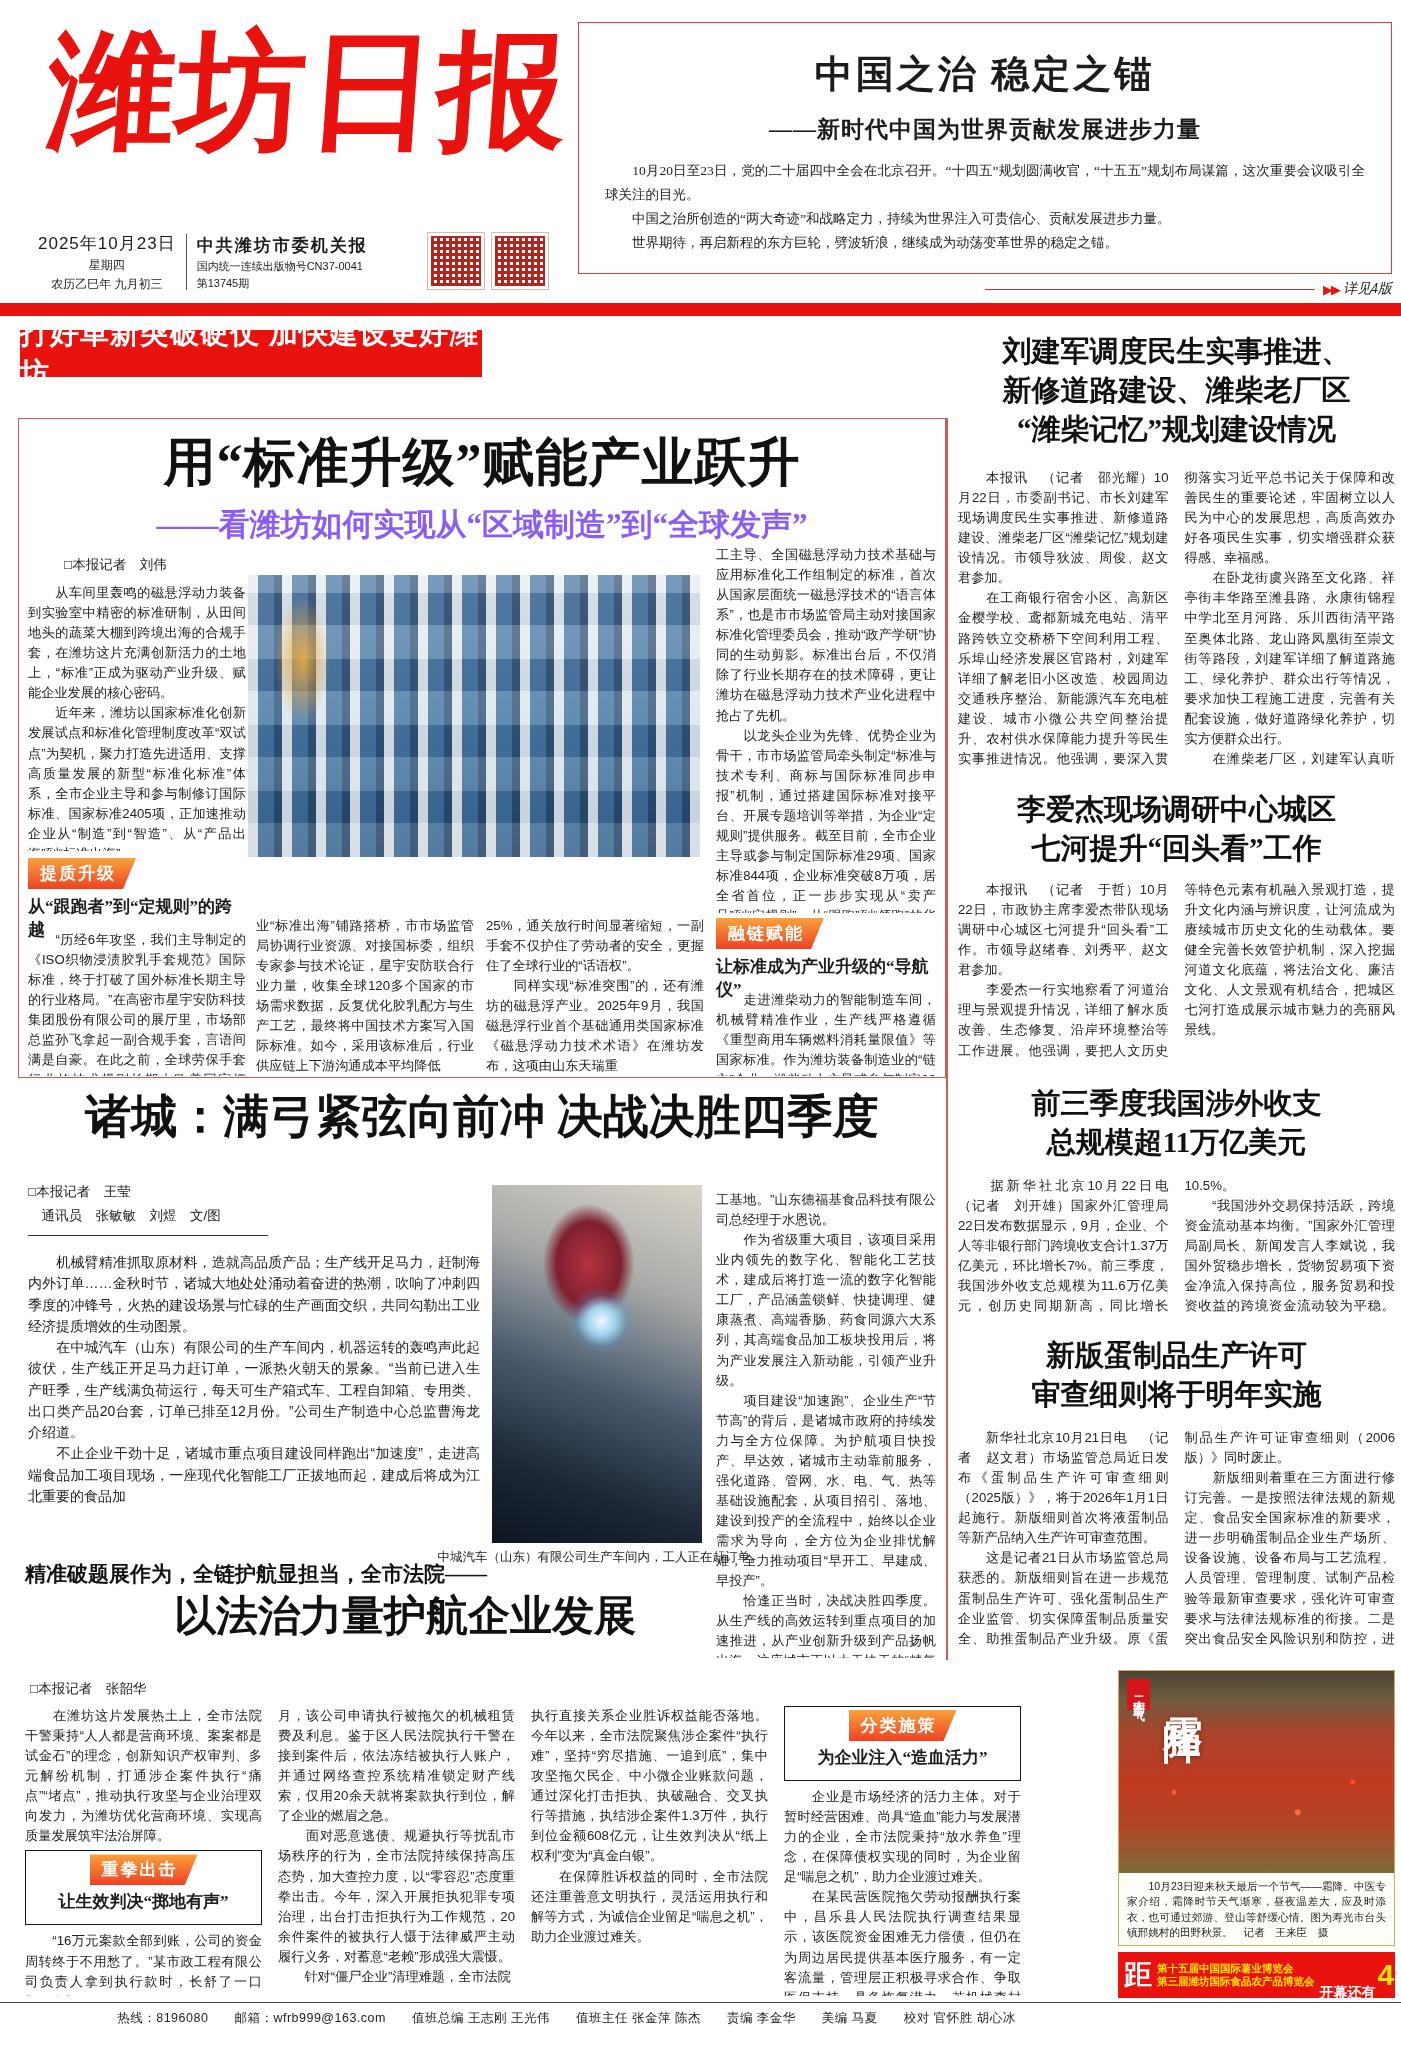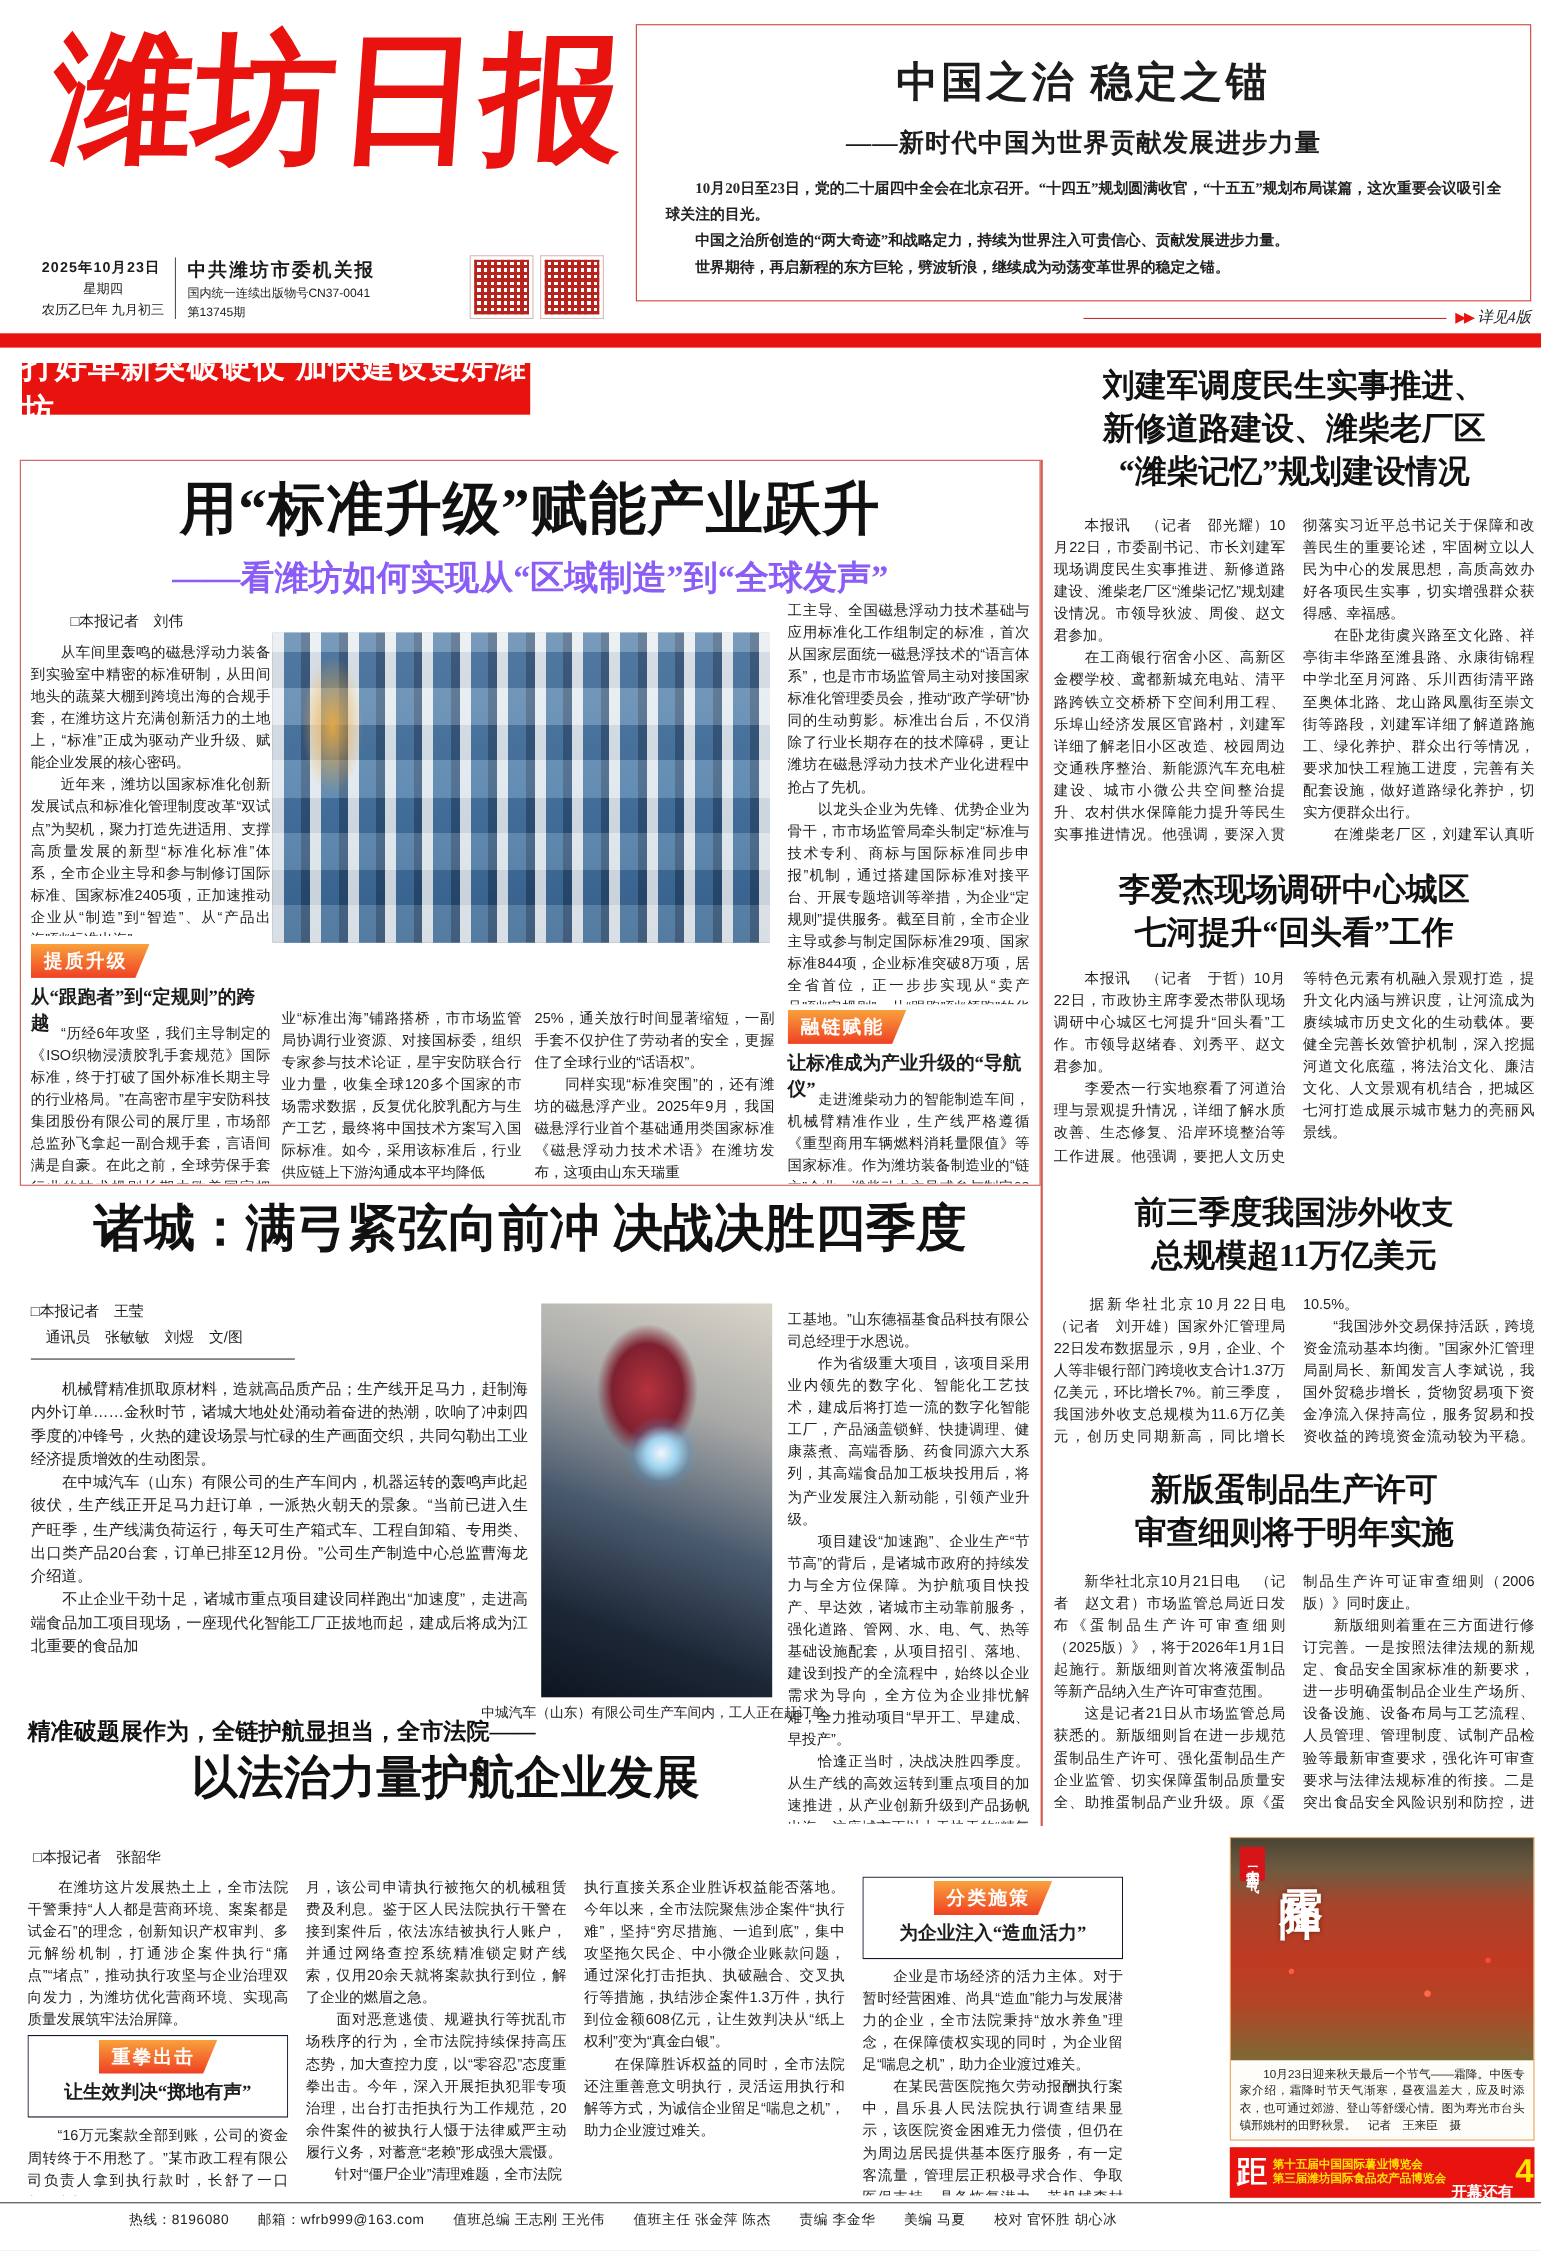--- a/index.html
+++ b/index.html
@@ -10,21 +10,21 @@
   .center{text-align:center;}
   .bodytext{font-size:13.2px;line-height:1.52;text-align:justify;white-space:pre-line;color:#222;overflow:hidden;}
   .colbox{overflow:hidden;}
   
   .nameplate{left:48px;top:6px;width:500px;height:172px;color:#e8120f;
              font-family:"DejaVu Serif","Liberation Serif",serif;font-weight:900;
              font-size:128px;line-height:168px;letter-spacing:2px;transform:skewX(-4deg);white-space:nowrap;}
   .infobar{left:38px;top:232px;width:500px;height:60px;display:flex;align-items:stretch;}
   .infocell{display:flex;flex-direction:column;justify-content:center;}
   .vline{width:1px;background:#555;margin:2px 10px;}
-  .date-main{font-size:13px;font-weight:bold;letter-spacing:1px;}
+  .date-main{font-size:17px;font-weight:normal;letter-spacing:1px;}
   .date-sub{font-size:12px;margin-top:2px;text-align:center;}
   .org-main{font-size:17px;font-weight:bold;letter-spacing:2px;}
   .org-sub{font-size:11px;margin-top:2px;display:flex;justify-content:space-between;}
   .qr{width:50px;height:50px;border:3px solid #fff;outline:1px solid #d8b9b4;
       background:
         repeating-linear-gradient(0deg,#b5251d 0 3px,rgba(255,255,255,0) 3px 6px),
         repeating-linear-gradient(90deg,#b5251d 0 3px,#fff 3px 6px);}
   
   .topbox{left:578px;top:22px;width:814px;height:252px;border:1px solid #d0413b;padding:10px 26px 8px 26px;box-sizing:border-box;}
   .topbox-title{font-size:38px;font-weight:900;letter-spacing:3px;margin-top:16px;}
@@ -123,21 +123,21 @@
     </div>
   </div>
   <div class="abs" style="left:428px;top:233px;display:flex;gap:8px;">
     <div class="qr"></div>
     <div class="qr"></div>
   </div>
 
   <div class="abs topbox serif center">
     <div class="topbox-title">中国之治 稳定之锚</div>
     <div class="topbox-sub">——新时代中国为世界贡献发展进步力量</div>
-    <div class="topbox-body bodytext" style="font-size:13.5px;text-align:justify;font-weight:bold;">　　10月20日至23日，党的二十届四中全会在北京召开。“十四五”规划圆满收官，“十五五”规划布局谋篇，这次重要会议吸引全球关注的目光。
+    <div class="topbox-body bodytext" style="font-size:13.5px;text-align:justify;">　　10月20日至23日，党的二十届四中全会在北京召开。“十四五”规划圆满收官，“十五五”规划布局谋篇，这次重要会议吸引全球关注的目光。
 　　中国之治所创造的“两大奇迹”和战略定力，持续为世界注入可贵信心、贡献发展进步力量。
 　　世界期待，再启新程的东方巨轮，劈波斩浪，继续成为动荡变革世界的稳定之锚。</div>
   </div>
   <div class="abs seemore">
     <div class="dash"></div>
     <span class="tri">▶▶</span>
     <span class="txt serif">详见4版</span>
   </div>
 
   <div class="abs redbar"></div>

